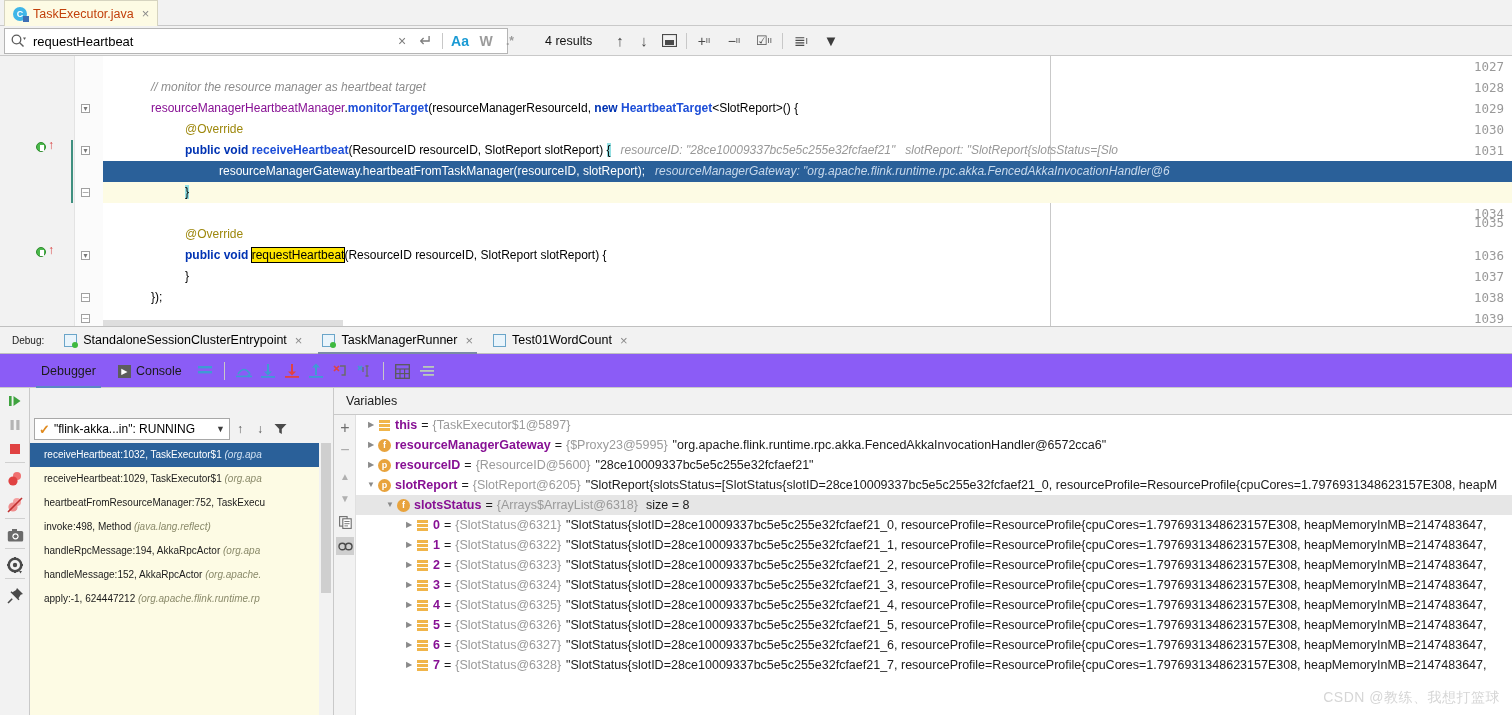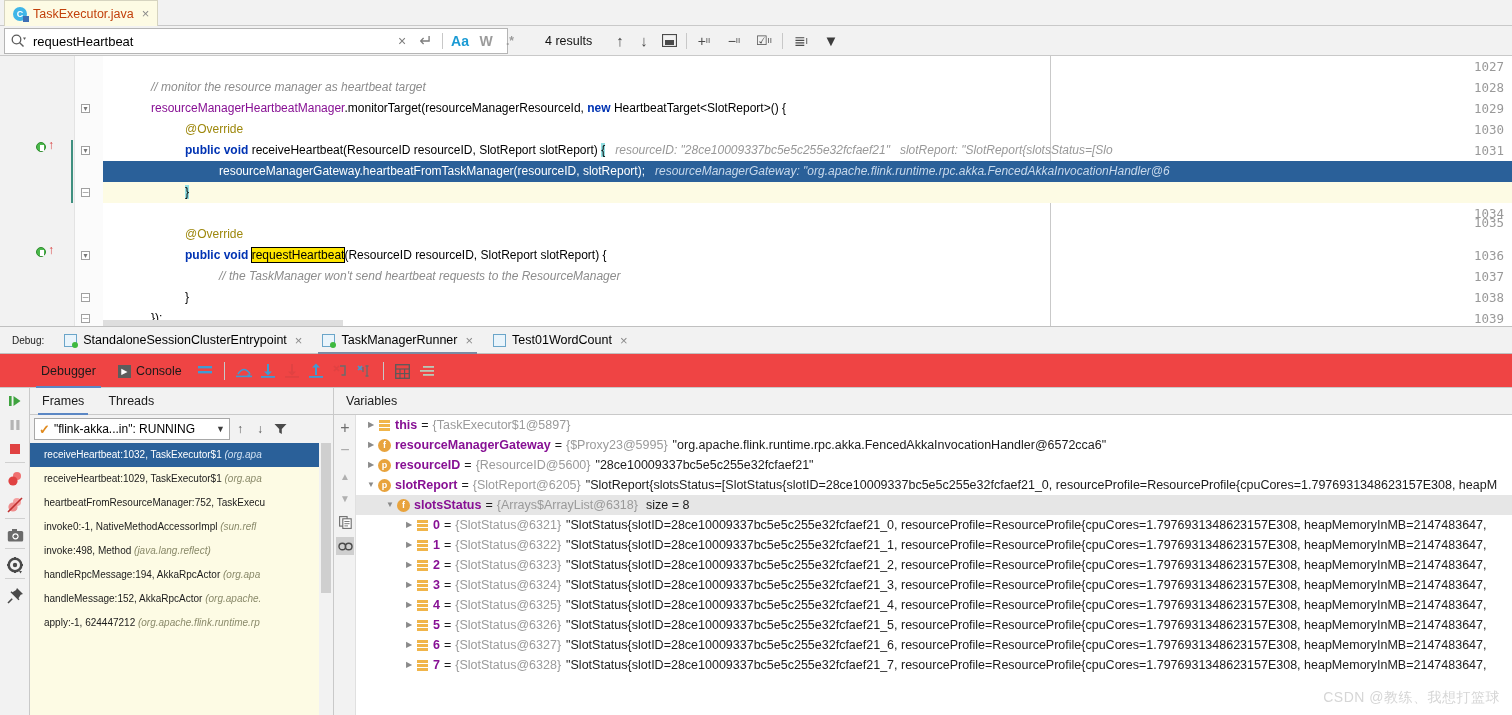--- a/index.html
+++ b/index.html
@@ -87,21 +87,21 @@
   .grow { position: relative; height: 21px; }
   .hl-exec { background: #2a6099; }
   .hl-exec .code-txt { color: #ffffff; }
   .hl-caret { background: #fdfbe4; }
   .code-txt { position: absolute; left: 0; top: 0; height: 21px; line-height: 21px; white-space: pre; }
   .kw { color: #0033b3; font-weight: bold; }
   .cmt { color: #8c8c8c; font-style: italic; }
   .ann { color: #9e880d; }
   .ident { color: #000000; }
   .fld { color: #871094; }
-  .mcall { color: #000000; }
+  .mcall { color: #1d4ed8; font-weight: bold; }
   .hint { color: #989898; font-style: italic; }
   .hl-exec .hint { color: #c8d9ec; }
   .hl-exec .kw, .hl-exec .ident, .hl-exec .mcall, .hl-exec .fld { color: #ffffff; }
   .search-hit { background: #ffe600; outline: 1px solid #000; color: #000; }
   .brace-hl { background: #93e0e3; }
   .bp {
     position: absolute; width: 10px; height: 10px; border-radius: 50%;
     background: #4bb94b; border: 1px solid #2e8b2e;
   }
   .bp::after {
@@ -136,21 +136,21 @@
     position: relative;
   }
   .run-icon.green::after {
     content: ""; position: absolute; right: -2px; bottom: -2px;
     width: 6px; height: 6px; border-radius: 50%; background: #3fb93f;
   }
 
   
   .dbgtool {
     position: absolute; left: 0; top: 354px; width: 1512px; height: 34px;
-    background: #ef4444; border-bottom: 1px solid #c9c9c9;
+    background: #8b5cf6; border-bottom: 1px solid #c9c9c9;
   }
   .leftrail {
     position: absolute; left: 0; top: 354px; width: 30px; height: 361px;
     background: #f2f2f2; border-right: 1px solid #c9c9c9;
   }
   .rail-btn {
     position: absolute; left: 4px; width: 22px; height: 22px;
     display: flex; align-items: center; justify-content: center;
   }
   .rail-sep { position: absolute; left: 5px; width: 20px; height: 1px; background: #d0d0d0; }
@@ -386,23 +386,20 @@
       <div class="grow"></div>
 
       <div class="grow">
         <div class="code-txt" style="left:82px;"><span class="ann">@Override</span></div>
       </div>
 
       <div class="grow">
         <div class="code-txt" style="left:82px;"><span class="kw">public</span><span class="ident"> </span><span class="kw">void</span><span class="ident"> </span><span class="search-hit">requestHeartbeat</span><span class="ident">(ResourceID resourceID, SlotReport slotReport) {</span></div>
       </div>
 
-      <div class="grow">
-        <div class="code-txt" style="left:116px;"><span class="cmt">// the TaskManager won't send heartbeat requests to the ResourceManager</span></div>
-      </div>
 
       <div class="grow">
         <div class="code-txt" style="left:82px;"><span class="ident">}</span></div>
       </div>
 
       <div class="grow">
         <div class="code-txt" style="left:48px;"><span class="ident">});</span></div>
       </div>
     </div>
     <div style="position:absolute;left:103px;top:264px;width:240px;height:8px;background:#dedede;"></div>
@@ -569,28 +566,20 @@
       <div class="tb-btn">
         <svg width="16" height="14" viewBox="0 0 16 14">
           <rect x="4" y="2" width="11" height="1.8" fill="#b8c9b8"></rect>
           <rect x="1" y="6" width="14" height="1.8" fill="#b8c9b8"></rect>
           <rect x="4" y="10" width="11" height="1.8" fill="#b8c9b8"></rect>
         </svg>
       </div>
     </div>
   </div>
 
-  <div class="panehdr frames">
-    <div class="ptab active">
-      <span>Frames</span>
-    </div>
-    <div class="ptab">
-      <span>Threads</span>
-    </div>
-  </div>
   <div class="panehdr vars">
     <div class="ptab">
       <span>Variables</span>
     </div>
   </div>
 
   <div class="frames-pane">
     <div class="thread-row">
       <div class="thread-combo">
         <span class="chk">✓</span>
@@ -602,21 +591,20 @@
       <div class="tiny-btn">
         <svg width="13" height="12" viewBox="0 0 13 12">
           <path d="M0.5 1 L12.5 1 L7.8 6 L7.8 11 L5.2 9.5 L5.2 6 Z" fill="#4a4a4a"></path>
         </svg>
       </div>
     </div>
     <div class="frame-list" id="frame-list">
         <div class="frame-item sel"><span>receiveHeartbeat:1032, TaskExecutor$1 </span><span class="pkg">(org.apa</span></div>
         <div class="frame-item"><span>receiveHeartbeat:1029, TaskExecutor$1 </span><span class="pkg">(org.apa</span></div>
         <div class="frame-item"><span>heartbeatFromResourceManager:752, TaskExecu </span><span class="pkg"></span></div>
-        <div class="frame-item"><span>invoke0:-1, NativeMethodAccessorImpl </span><span class="pkg">(sun.refl</span></div>
         <div class="frame-item"><span>invoke:498, Method </span><span class="pkg">(java.lang.reflect)</span></div>
         <div class="frame-item"><span>handleRpcMessage:194, AkkaRpcActor </span><span class="pkg">(org.apa</span></div>
         <div class="frame-item"><span>handleMessage:152, AkkaRpcActor </span><span class="pkg">(org.apache.</span></div>
         <div class="frame-item"><span>apply:-1, 624447212 </span><span class="pkg">(org.apache.flink.runtime.rp</span></div>
       </div>
     <div class="frames-scroll">
       <div class="thumb"></div>
     </div>
   </div>
 

